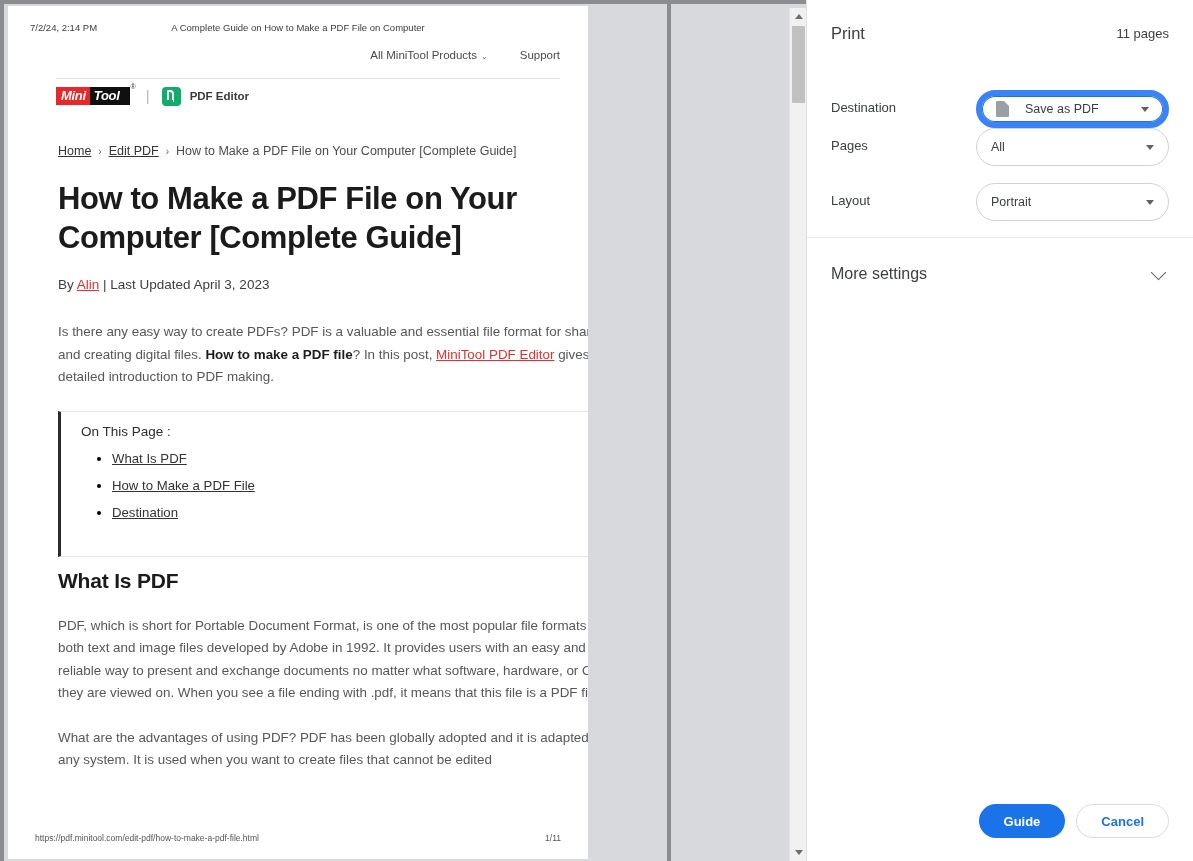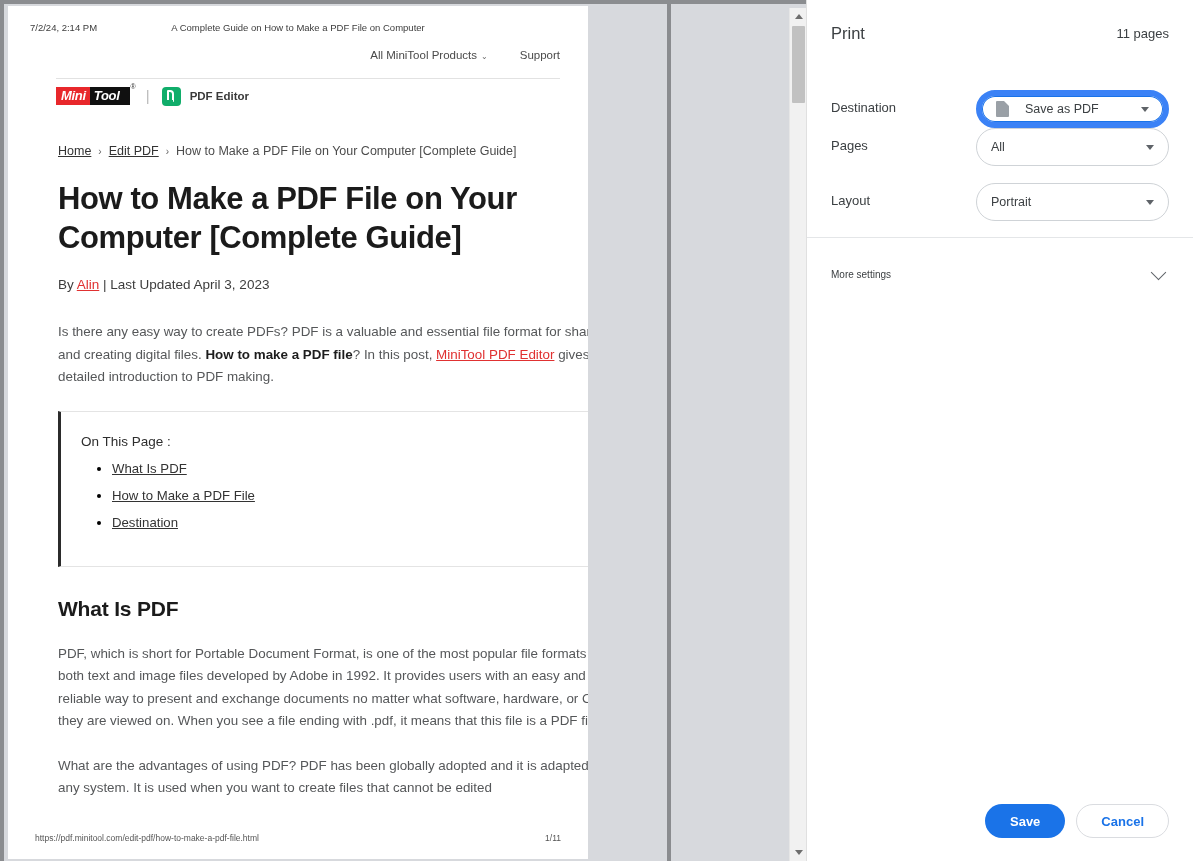--- a/index.html
+++ b/index.html
@@ -192,22 +192,22 @@
     line-height: 1.68;
     color: #555759;
     margin-bottom: 22px;
   }
   p.body-text b { color: #1d1d1d; font-weight: bold; }
   p.body-text a { color: #e03131; text-decoration: underline; }
 
   .toc-box {
     border: 1px solid #e4e4e4;
     border-left: 3px solid #2b2b2b;
-    padding: 22px 20px 24px 20px;
-    margin-bottom: 30px;
+    padding: 12px 20px 24px 20px;
+    margin-bottom: 12px;
   }
   .toc-title {
     font-size: 13.5px;
     color: #2e2e2e;
     margin-bottom: 11px;
   }
   .toc-list { list-style: disc; padding-left: 31px; }
   .toc-list li { margin: 12px 0; font-size: 13.2px; }
   .toc-list li a { color: #333333; text-decoration: underline; }
 
@@ -360,21 +360,21 @@
   #more-settings {
     position: absolute;
     left: 24px; right: 24px;
     top: 258px;
     height: 32px;
     display: flex;
     align-items: center;
     justify-content: space-between;
   }
   #more-settings .ms-label {
-    font-size: 10px;
+    font-size: 16px;
     color: #3c4043;
   }
   .chevron-down {
     width: 11px; height: 11px;
     border-right: 1.8px solid #5f6368;
     border-bottom: 1.8px solid #5f6368;
     transform: rotate(45deg);
     margin-right: 5px;
     margin-bottom: 4px;
   }
@@ -527,19 +527,19 @@
     </div>
 
     <div class="panel-divider"></div>
 
     <div id="more-settings">
       <span class="ms-label">More settings</span>
       <span class="chevron-down"></span>
     </div>
 
     <div class="panel-actions">
-      <button class="btn btn-primary">Save</button>
+      <button class="btn btn-primary">Guide</button>
       <button class="btn btn-secondary">Cancel</button>
     </div>
 
   </div>
 
 </div>
 
 </body></html>

